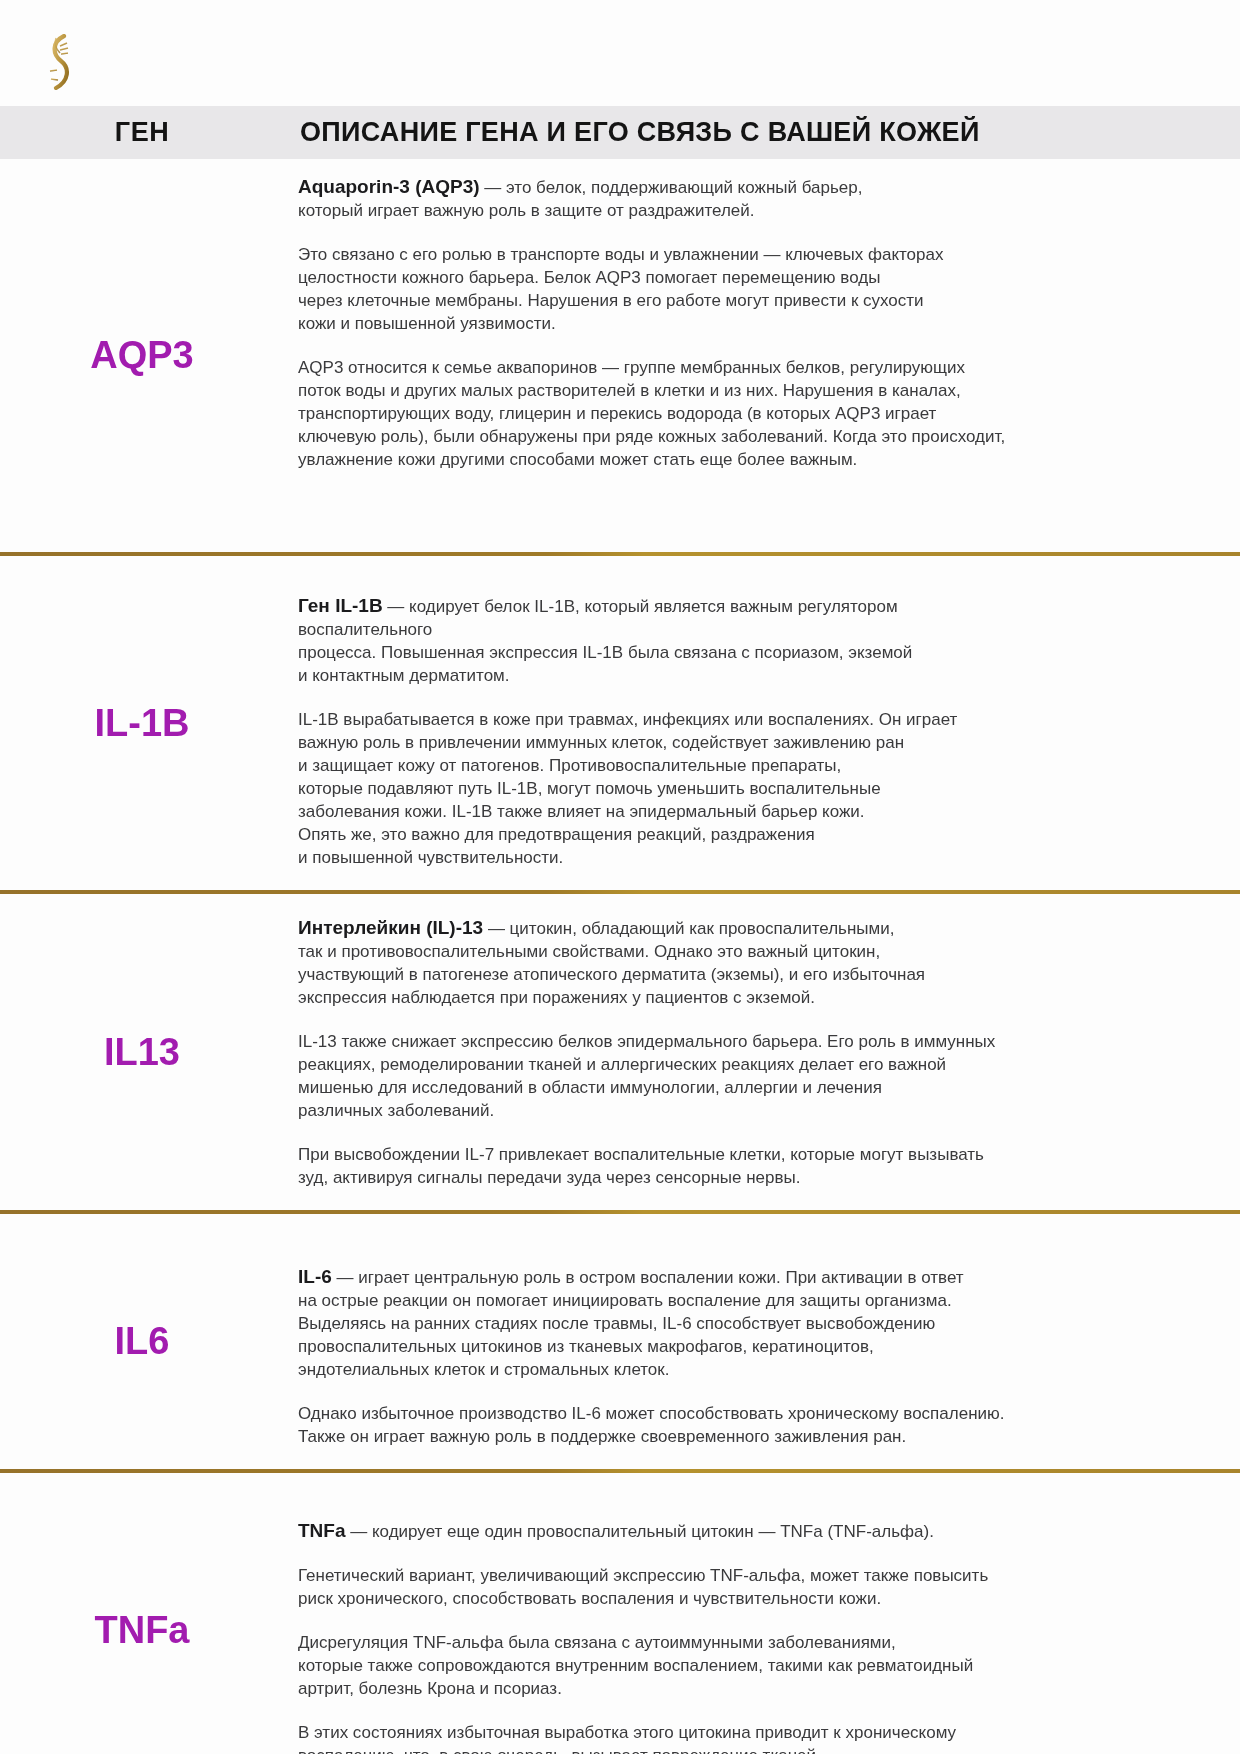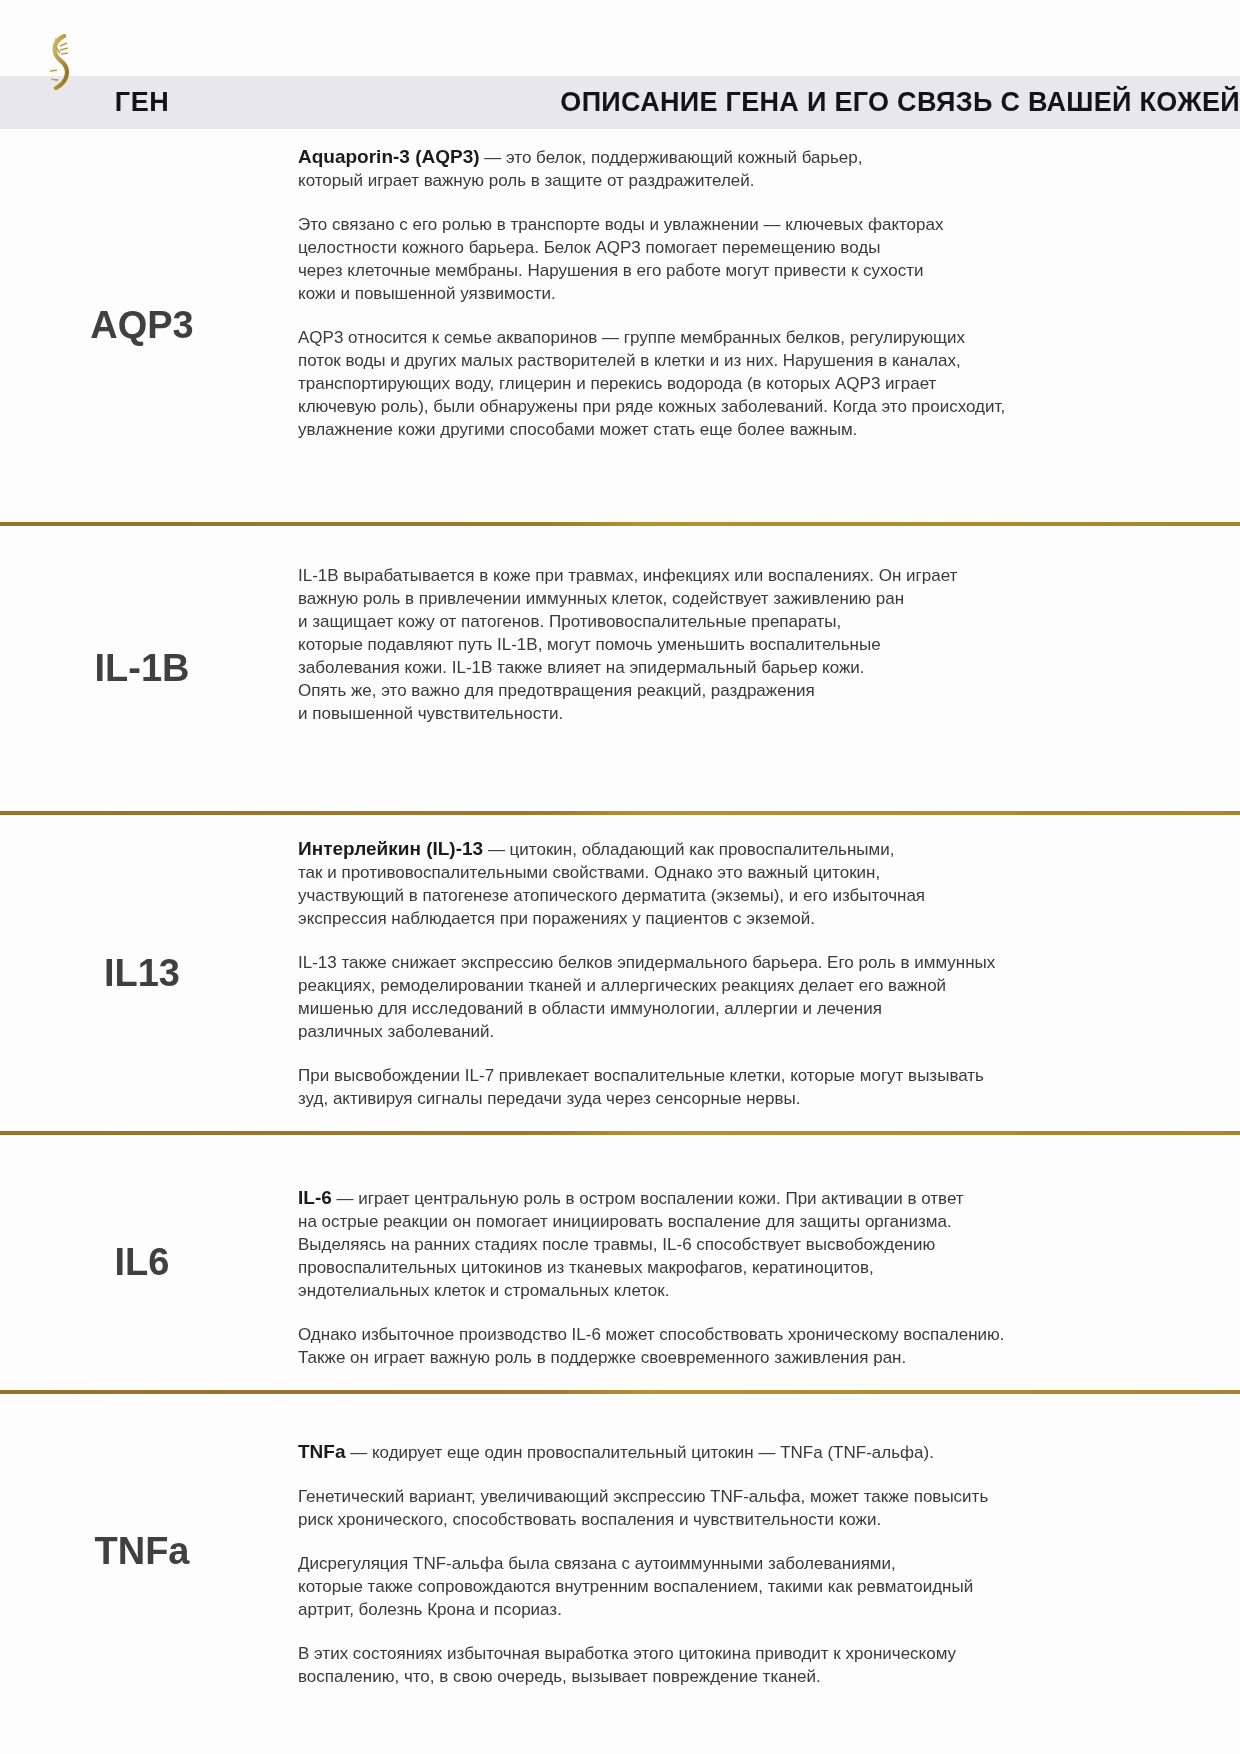--- a/index.html
+++ b/index.html
@@ -10,26 +10,25 @@
     font-family:"Liberation Sans", sans-serif;
     overflow:hidden;
     position:relative;
   }
   
   .logo {
     position:absolute; left:44px; top:34px; width:30px; height:56px;
   }
   
   .header-bar {
-    margin-top:76px;
+    margin-top:106px;
     height:53px;
     background:#e8e7e9;
     display:flex;
     align-items:center;
-    justify-content:space-between;
   }
   .header-gene-col {
     width:284px;
     text-align:center;
     font-size:27px;
     font-weight:800;
     letter-spacing:0.5px;
     color:#141414;
   }
   .header-desc-col {
@@ -51,21 +50,21 @@
   .gene-col {
     width:284px;
     flex:0 0 284px;
     display:flex;
     align-items:center;
     justify-content:center;
   }
   .gene-label {
     font-size:38px;
     font-weight:700;
-    color:#404040;
+    color:#a21caf;
     letter-spacing:0px;
   }
   .text-col {
     flex:1;
     padding-left:14px;
     max-width:740px;
   }
   .text-col p {
     font-size:17px;
     line-height:23px;
@@ -126,20 +125,23 @@
 транспортирующих воду, глицерин и перекись водорода (в которых AQP3 играет
 ключевую роль), были обнаружены при ряде кожных заболеваний. Когда это происходит,
 увлажнение кожи другими способами может стать еще более важным.</span></p>
       </div>
     </div>
     <div class="section bordered" style="min-height: 289px;">
       <div class="gene-col">
         <div class="gene-label">IL-1B</div>
       </div>
       <div class="text-col" style="padding-top: 38px;">
+        <p><strong>Ген IL-1B</strong><span> — кодирует белок IL-1B, который является важным регулятором воспалительного
+процесса. Повышенная экспрессия IL-1B была связана с псориазом, экземой
+и контактным дерматитом.</span></p>
         <p><span>IL-1B вырабатывается в коже при травмах, инфекциях или воспалениях. Он играет
 важную роль в привлечении иммунных клеток, содействует заживлению ран
 и защищает кожу от патогенов. Противовоспалительные препараты,
 которые подавляют путь IL-1B, могут помочь уменьшить воспалительные
 заболевания кожи. IL-1B также влияет на эпидермальный барьер кожи.
 Опять же, это важно для предотвращения реакций, раздражения
 и повышенной чувствительности.</span></p>
       </div>
     </div>
     <div class="section bordered" style="min-height: 304px;">

